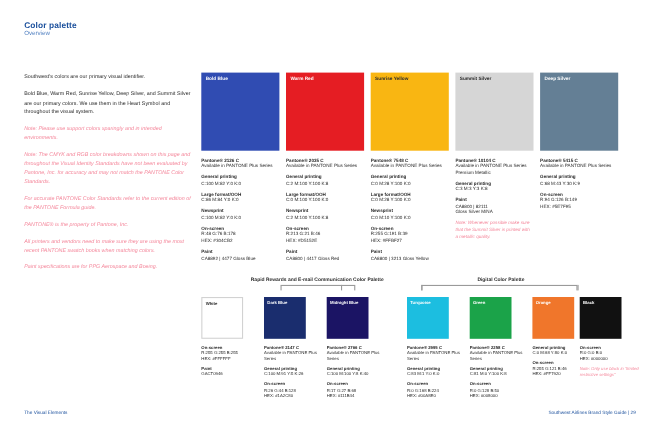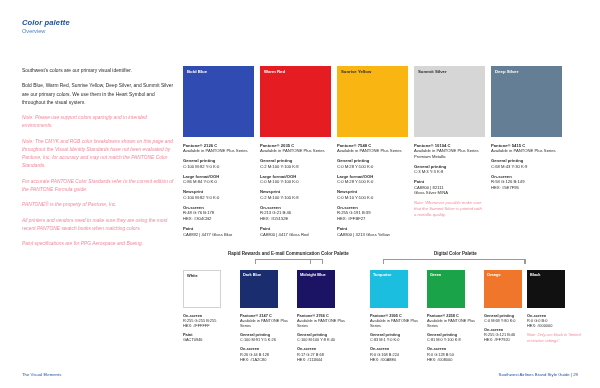--- a/index.html
+++ b/index.html
@@ -7,21 +7,21 @@
     width: 600px; height: 388px;
     background: #ffffff;
     font-family: "Liberation Sans", sans-serif;
     overflow: hidden;
   }
   .page { position: relative; width: 600px; height: 388px; }
 
   
   .page-title {
     position: absolute; left: 22px; top: 18px;
-    font-size: 7.6px; font-weight: bold; color: #1a4f9c; letter-spacing: .1px; font-style: italic;
+    font-size: 7.6px; font-weight: bold; color: #1a4f9c; letter-spacing: .1px;
   }
   .page-sub {
     position: absolute; left: 22px; top: 27.5px;
     font-size: 5.6px; color: #4f7fc0;
   }
 
   
   .copy { position: absolute; left: 22px; top: 67px; width: 152px; }
   .copy p {
     font-size: 4.85px; line-height: 8.1px; color: #2b2b2b;

